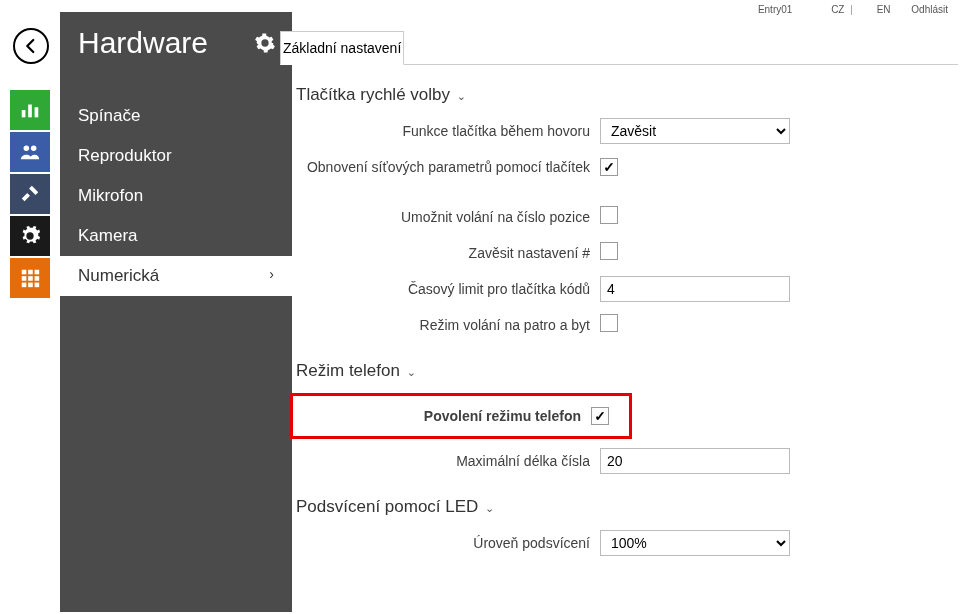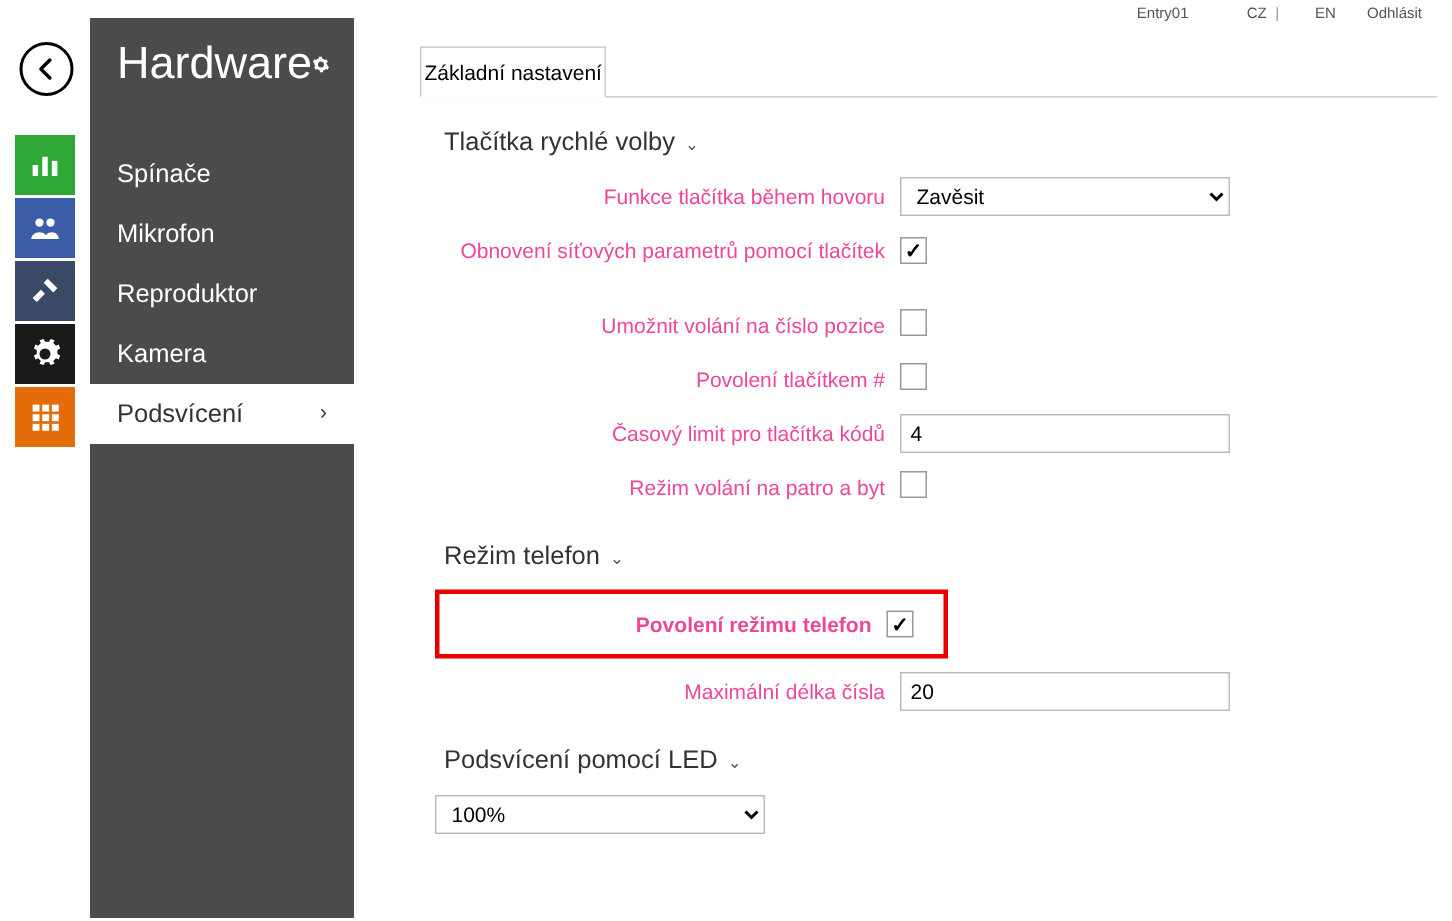--- a/index.html
+++ b/index.html
@@ -14,41 +14,41 @@
 
 .iconrail { position: absolute; left: 10px; top: 90px; width: 40px; }
 .iconrail .tile { width: 40px; height: 40px; margin-bottom: 2px; display: flex; align-items: center; justify-content: center; color: #fff; cursor: pointer; }
 .tile.green { background: #2fa836; }
 .tile.blue { background: #3b5da8; }
 .tile.darkblue { background: #3a4a66; }
 .tile.black { background: #1a1a1a; }
 .tile.orange { background: #e46c0a; }
 .tile svg { width: 22px; height: 22px; fill: #fff; }
 
-.sidebar { position: absolute; left: 60px; top: 12px; width: 176px; height: 600px; background: #4b4b4b; color: #fff; }
+.sidebar { position: absolute; left: 60px; top: 12px; width: 232px; height: 600px; background: #4b4b4b; color: #fff; }
 .sidebar-title { font-size: 30px; font-weight: 300; padding: 14px 16px 8px 18px; display: flex; align-items: center; justify-content: space-between; }
 .sidebar-title svg { width: 22px; height: 22px; fill: #fff; cursor: pointer; }
 .sidebar-menu { margin-top: 28px; }
 .sidebar-item { padding: 10px 18px; font-size: 17px; font-weight: 400; cursor: pointer; display: flex; justify-content: space-between; align-items: flex-start; }
 .sidebar-item.active { background: #fff; color: #333; }
 .sidebar-item .chev { font-size: 14px; }
 
 .content { position: absolute; left: 280px; top: 30px; right: 10px; }
 
 .tabs { border-bottom: 1px solid #ccc; margin-bottom: 20px; }
 .tab { display: inline-block; padding: 8px 2px; font-size: 14px; border: 1px solid #ccc; border-bottom: 1px solid #fff; background: #fff; position: relative; top: 1px; cursor: pointer; }
 
 .section { margin: 0 0 22px 10px; }
 .section-title { font-size: 17px; color: #333; margin-bottom: 12px; padding-left: 6px; cursor: pointer; }
 .section-title .caret { font-size: 11px; margin-left: 2px; color: #555; }
 
 .row { display: flex; align-items: center; margin-bottom: 8px; min-height: 28px; }
-.row-label { width: 310px; text-align: right; font-size: 14px; color: #ec4899; padding-right: 10px; }
+.row-label { width: 310px; text-align: right; font-size: 14px; color: #404040; padding-right: 10px; }
 .row-ctrl { }
-.row-ctrl select, .row-ctrl input[type=text] { border: 1px solid #bbb; height: 26px; padding: 2px 6px; font-size: 14px; background: #fff; width: 220px; }
+.row-ctrl select, .row-ctrl input[type=text] { border: 1px solid #bbb; height: 26px; padding: 2px 6px; font-size: 14px; background: #fff; width: 190px; }
 .row-ctrl input[type=text] { font-family: inherit; }
 .checkbox { width: 18px; height: 18px; border: 1px solid #999; display: inline-flex; align-items: center; justify-content: center; background: #fff; cursor: pointer; }
 .checkbox.checked::after { content: "✓"; font-size: 14px; color: #000; font-weight: bold; }
 
 .highlight-box { border: 3px solid #e60000; padding: 6px 0; display: inline-flex; font-weight: bold; }
 </style>
 </head>
 <body>
 
 <div class="topbar">
@@ -110,30 +110,30 @@
     <span>Hardware</span>
     <svg viewBox="0 0 24 24">
         <path d="M12 8a4 4 0 100 8 4 4 0 000-8zm9 4a9 9 0 01-.2 2l2 1.5-2 3.4-2.3-1a9 9 0 01-3.4 2l-.3 2.5h-4l-.3-2.5a9 9 0 01-3.4-2l-2.3 1-2-3.4 2-1.5A9 9 0 013 12c0-.7.1-1.3.2-2l-2-1.5 2-3.4 2.3 1a9 9 0 013.4-2L9.2 1.6h4l.3 2.5a9 9 0 013.4 2l2.3-1 2 3.4-2 1.5c.1.7.2 1.3.2 2z"></path>
       </svg>
   </div>
   <div class="sidebar-menu">
     <div class="sidebar-item">
         <span>Spínače</span>
       </div>
     <div class="sidebar-item">
-        <span>Mikrofon</span>
+        <span>Reproduktor</span>
       </div>
     <div class="sidebar-item">
-        <span>Reproduktor</span>
+        <span>Mikrofon</span>
       </div>
     <div class="sidebar-item">
         <span>Kamera</span>
       </div>
     <div class="sidebar-item active">
-        <span>Podsvícení</span>
+        <span>Numerická</span>
         <span class="chev">›</span>
       </div>
   </div>
 </div>
 
 <div class="content">
   <div class="tabs">
     <div class="tab">Základní nastavení</div>
   </div>
 
@@ -148,21 +148,21 @@
       <div class="row-ctrl"><span class="checkbox checked"></span></div>
     </div>
   </div>
 
   <div class="section">
     <div class="row">
       <div class="row-label">Umožnit volání na číslo pozice</div>
       <div class="row-ctrl"><span class="checkbox"></span></div>
     </div>
     <div class="row">
-      <div class="row-label">Povolení tlačítkem #</div>
+      <div class="row-label">Zavěsit nastavení #</div>
       <div class="row-ctrl"><span class="checkbox"></span></div>
     </div>
     <div class="row">
       <div class="row-label">Časový limit pro tlačítka kódů</div>
       <div class="row-ctrl"><input type="text" value="4" style=""></div>
     </div>
     <div class="row">
       <div class="row-label">Režim volání na patro a byt</div>
       <div class="row-ctrl"><span class="checkbox"></span></div>
     </div>
@@ -178,17 +178,18 @@
     </div>
     <div class="row" style="margin-top:8px">
       <div class="row-label">Maximální délka čísla</div>
       <div class="row-ctrl"><input type="text" value="20" style=""></div>
     </div>
   </div>
 
   <div class="section">
     <div class="section-title"><span>Podsvícení pomocí LED</span> <span class="caret">⌄</span></div>
     <div class="row">
+      <div class="row-label">Úroveň podsvícení</div>
       <div class="row-ctrl"><select><option>100%</option></select></div>
     </div>
   </div>
 
 </div>
 
 </body></html>

